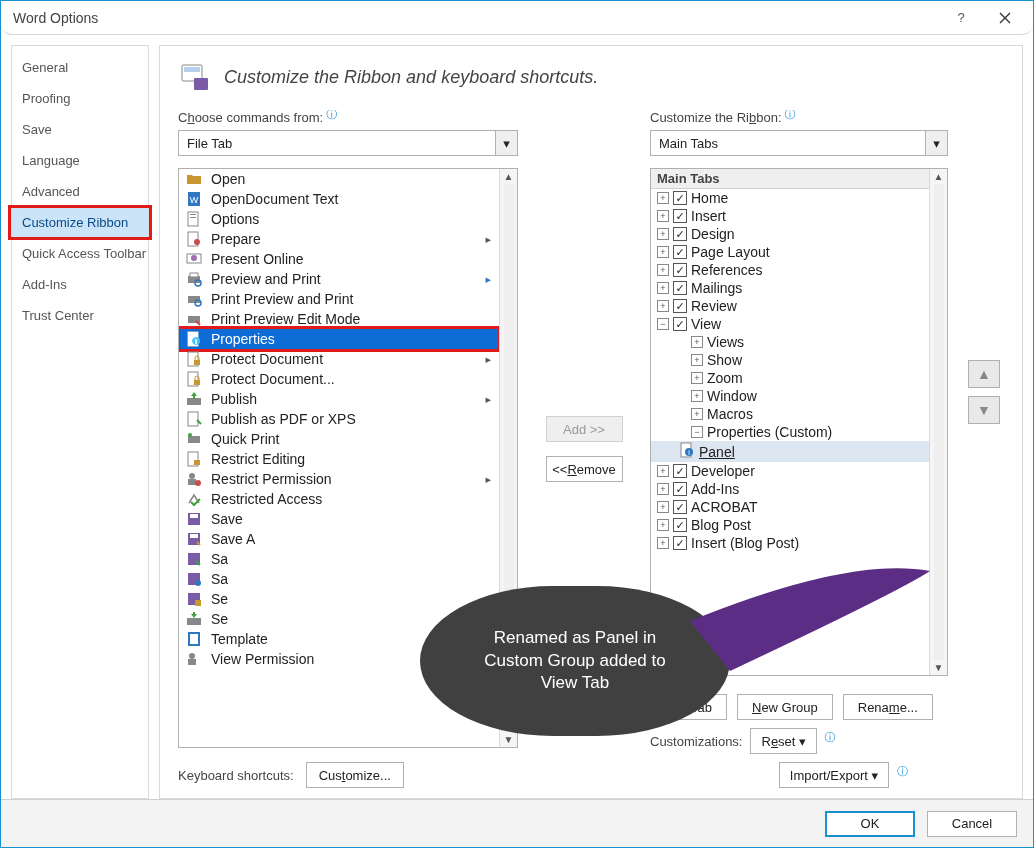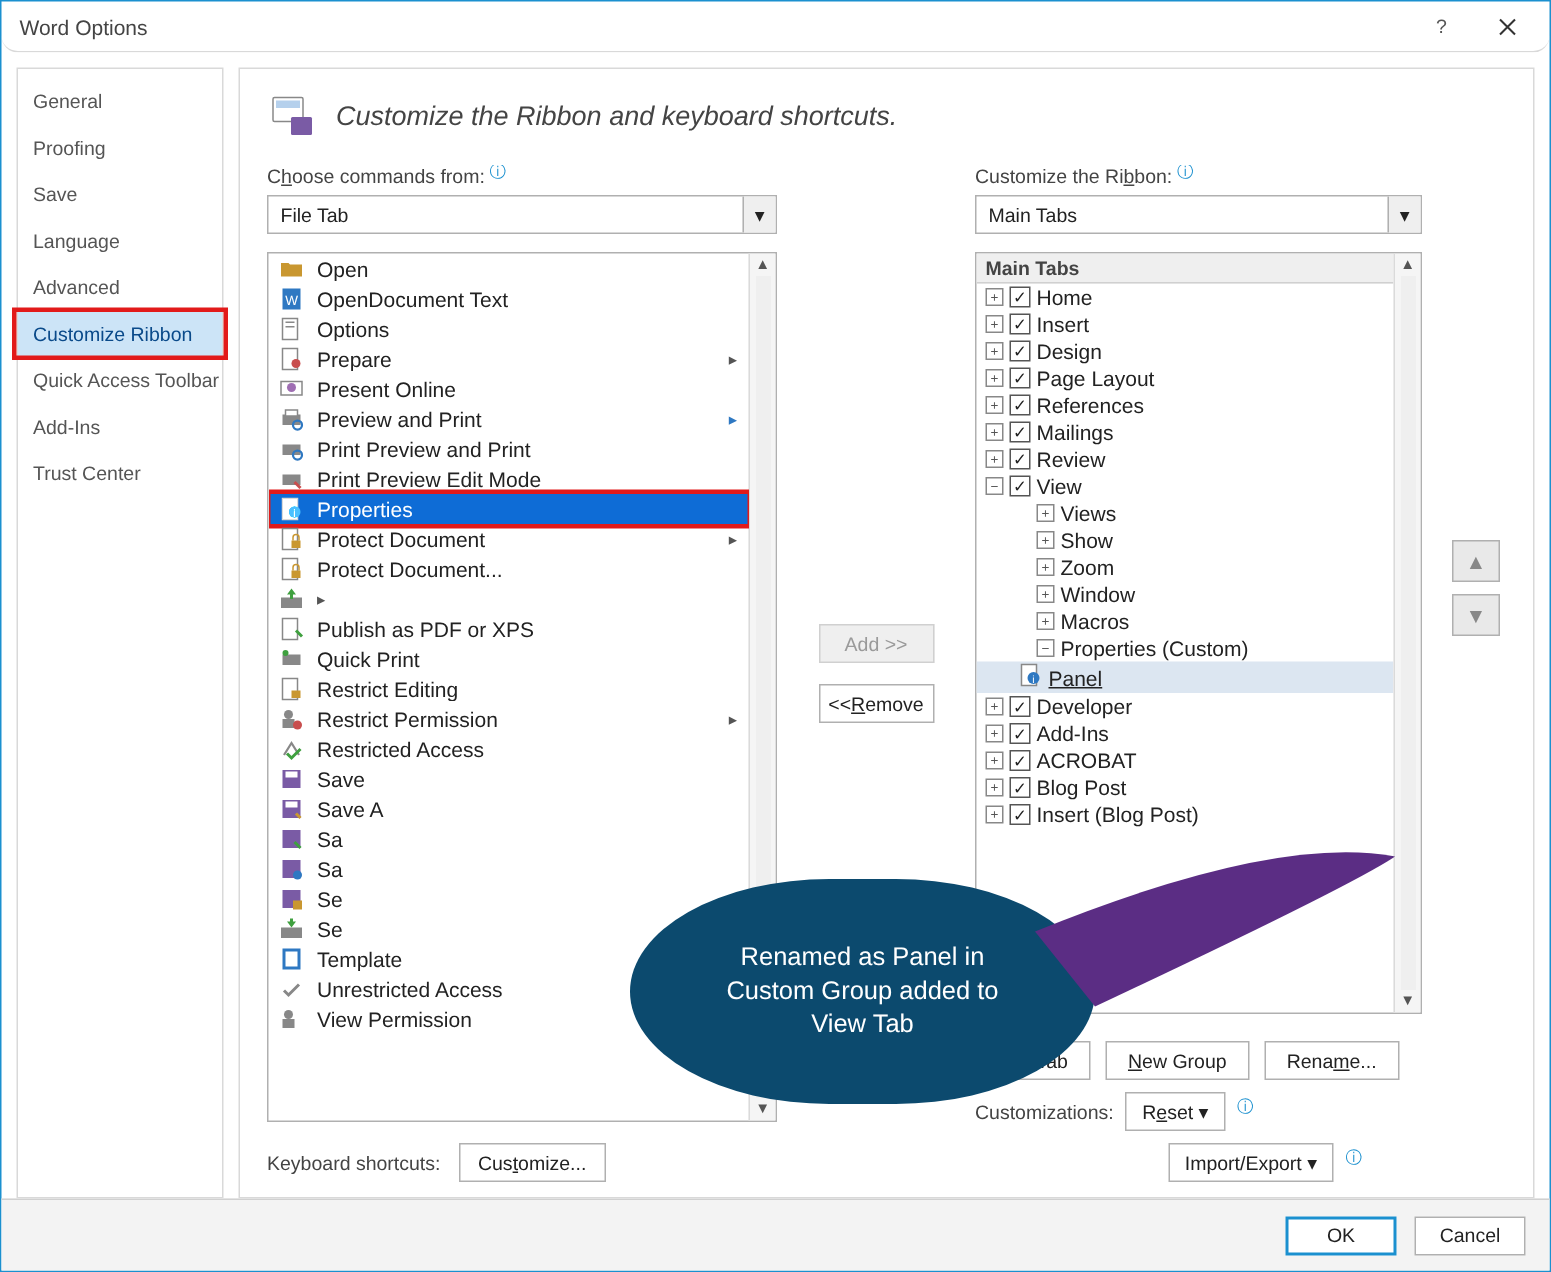--- a/index.html
+++ b/index.html
@@ -56,27 +56,27 @@
   .treeitem.leaf-selected .tree-text { text-decoration: underline; }
   .tree-lvl1 { padding-left: 6px; }
   .tree-lvl2 { padding-left: 40px; }
   .tree-lvl3 { padding-left: 28px; }
   .below-tree { display: flex; gap: 10px; margin-top: 8px; }
   .below-tree .btn { padding: 0 14px; }
   .customizations-row { display: flex; align-items: center; gap: 8px; margin-top: 8px; }
   .customizations-row .btn { padding: 0 10px; }
   .kb-row { display: flex; align-items: center; gap: 12px; margin-top: 4px; }
   .footer { height: 48px; border-top: 1px solid #d0d0d0; background: #f3f3f3; display: flex; align-items: center; justify-content: flex-end; gap: 12px; padding: 0 16px; }
-  .footer .btn { width: 74px; }
+  .footer .btn { width: 90px; }
   .footer .btn.primary { border: 1px solid #1b90cf; box-shadow: inset 0 0 0 1px #1b90cf; }
 
   
   .callout-wrap { position: absolute; left: 260px; top: 540px; pointer-events: none; }
   .callout-tail { position: absolute; }
-  .callout { background: #0c4a6e; color: #fff; border-radius: 60% / 70%; width: 310px; height: 150px; display: flex; align-items: center; justify-content: center; text-align: center; padding: 22px; font-size: 17px; line-height: 1.35; }
+  .callout { background: #404040; color: #fff; border-radius: 60% / 70%; width: 310px; height: 150px; display: flex; align-items: center; justify-content: center; text-align: center; padding: 22px; font-size: 17px; line-height: 1.35; }
   .ic-gold { fill:#c99730; }
 </style>
 </head>
 <body>
 
 <div class="window">
   <div class="titlebar">
     <div class="title">Word Options</div>
     <div class="winbtn">?</div>
     <div class="winbtn">
@@ -228,20 +228,21 @@
                   </span>
                   <span class="li-text">Protect Document...</span>
                 </div>
                 <div class="listitem">
                   <span class="li-icon">
                     <svg width="16" height="16" viewBox="0 0 16 16">
                       <rect x="1" y="7" width="14" height="7" fill="#888"></rect>
                       <path d="M8 1 l3 4 h-2 v3 h-2 v-3 h-2 z" fill="#3fa03f"></path>
                     </svg>
                   </span>
+                  <span class="li-text">Publish</span>
                   <span class="flyout" style="color: rgb(85, 85, 85);">▸</span>
                 </div>
                 <div class="listitem">
                   <span class="li-icon">
                     <svg width="16" height="16" viewBox="0 0 16 16">
                       <rect x="2" y="1" width="10" height="14" fill="#fff" stroke="#888"></rect>
                       <path d="M11 9 l4 4" stroke="#3fa03f" stroke-width="2"></path>
                     </svg>
                   </span>
                   <span class="li-text">Publish as PDF or XPS</span>
@@ -340,28 +341,20 @@
                   <span class="li-text">Se</span>
                 </div>
                 <div class="listitem">
                   <span class="li-icon">
                     <svg width="16" height="16" viewBox="0 0 16 16">
                       <rect x="2" y="1" width="12" height="14" fill="#2e78c2"></rect>
                       <rect x="4" y="3" width="8" height="10" fill="#fff"></rect>
                     </svg>
                   </span>
                   <span class="li-text">Template</span>
-                </div>
-                <div class="listitem">
-                  <span class="li-icon">
-                    <svg width="16" height="16" viewBox="0 0 16 16">
-                      <path d="M3 9 l3 3 l7 -7" stroke="#888" stroke-width="2" fill="none"></path>
-                    </svg>
-                  </span>
-                  <span class="li-text">Unrestricted Access</span>
                 </div>
                 <div class="listitem">
                   <span class="li-icon">
                     <svg width="16" height="16" viewBox="0 0 16 16">
                       <circle cx="6" cy="5" r="3" fill="#888"></circle>
                       <rect x="2" y="8" width="8" height="6" fill="#888"></rect>
                     </svg>
                   </span>
                   <span class="li-text">View Permission</span>
                 </div>

